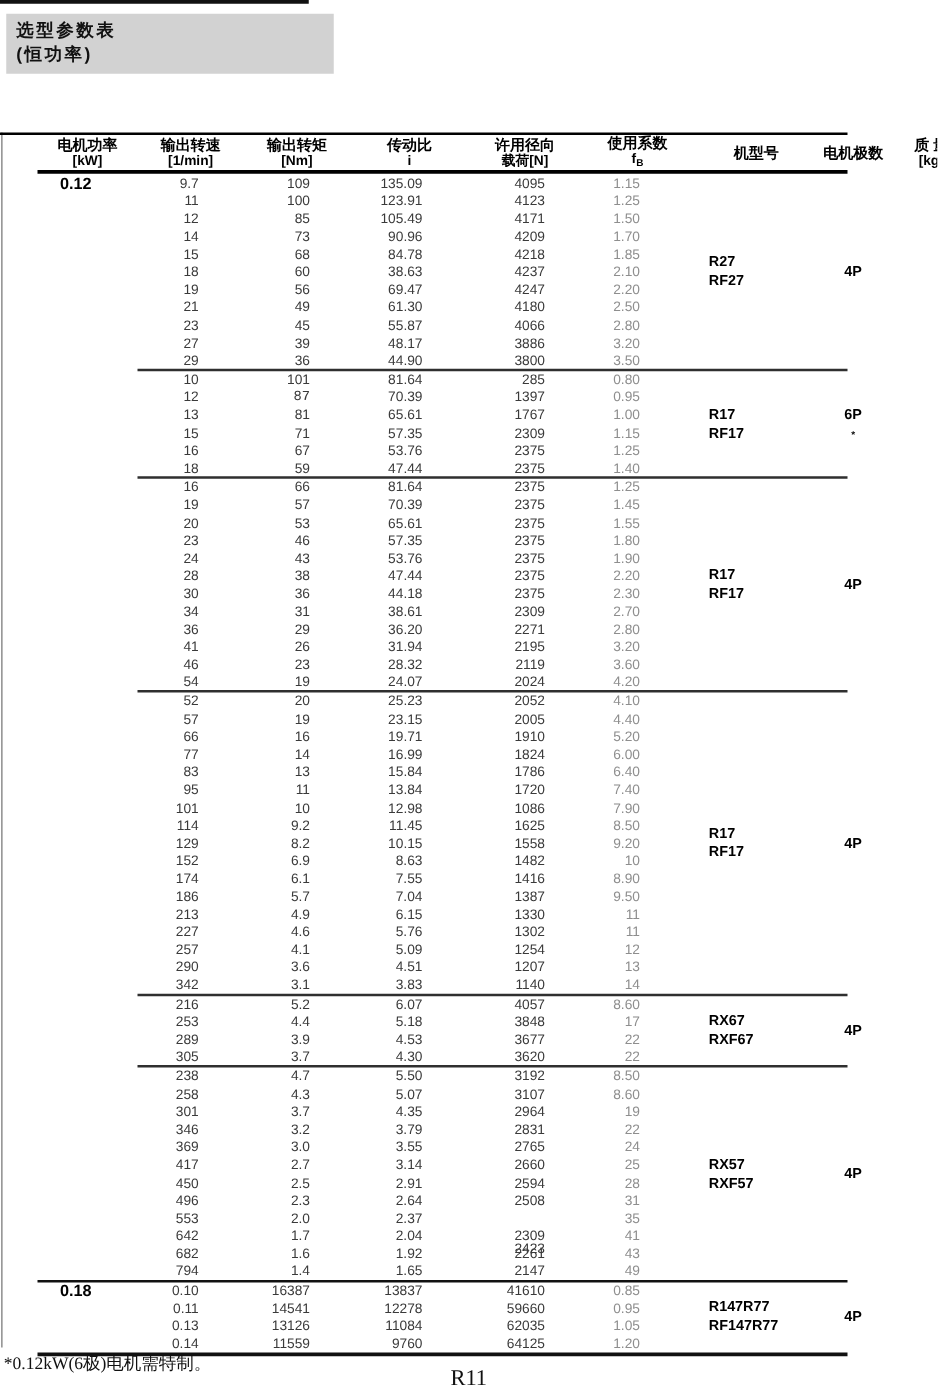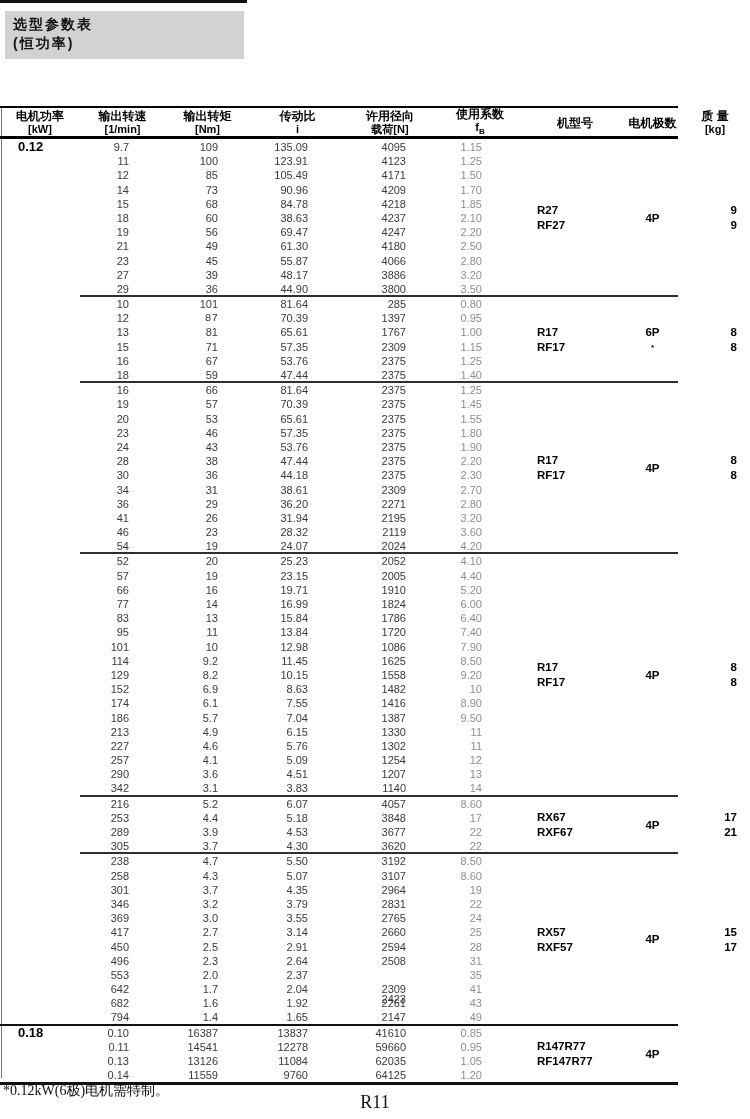--- a/index.html
+++ b/index.html
@@ -3,28 +3,28 @@
 <meta charset="utf-8">
 <style>
   * { margin:0; padding:0; box-sizing:border-box; }
   html,body { background:#fff; }
   .page {
     position:relative; width:750px; height:1119px; background:#fff;
     font-family:"Liberation Sans", sans-serif; overflow:hidden;
   }
   .top-bar { position:absolute; left:0; top:0; width:247px; height:3px; background:#111; }
   .title-box {
-    position:absolute; left:5px; top:11px; width:239px; height:48px;
+    position:absolute; left:5px; top:11px; width:262px; height:48px;
     background:#d2d2d2; padding:4px 0 0 8px;
   }
   .title-box .t1, .title-box .t2 {
     font-size:14px; font-weight:bold; color:#111; line-height:19px; letter-spacing:2px;
   }
   
-  .tbl { position:absolute; left:0; top:106px; width:678px; border-top:2px solid #000; }
+  .tbl { position:absolute; left:0; top:106px; width:678px; border-top:2px solid #000;padding-left:30px; }
   .left-rule { position:absolute; left:1px; top:106px; width:1px; height:972px; background:#777; }
   .hdr {
     display:grid; grid-template-columns:80px 85px 85px 95px 90px 90px 100px 55px 70px;
     height:31px; border-bottom:3px solid #000; align-items:center;
   }
   .hcell { text-align:center; font-weight:bold; font-size:12px; line-height:13px; color:#000; }
   .hcell .l2 { font-size:11px; }
   .hcell sub { font-size:8px; }
   .body { border-bottom:3px solid #111; }
   .block { position:relative; display:grid;

